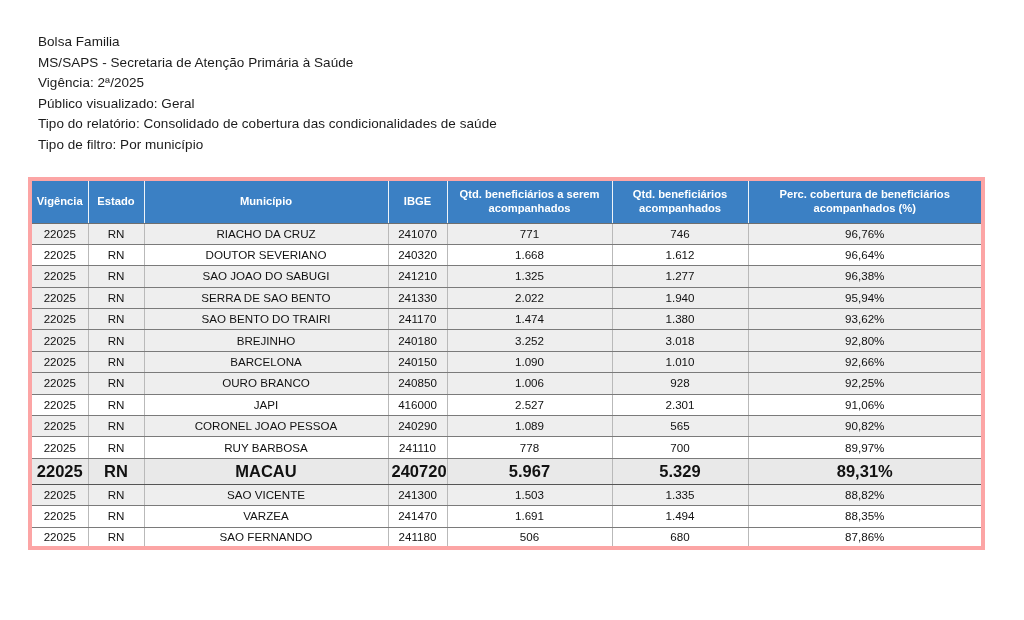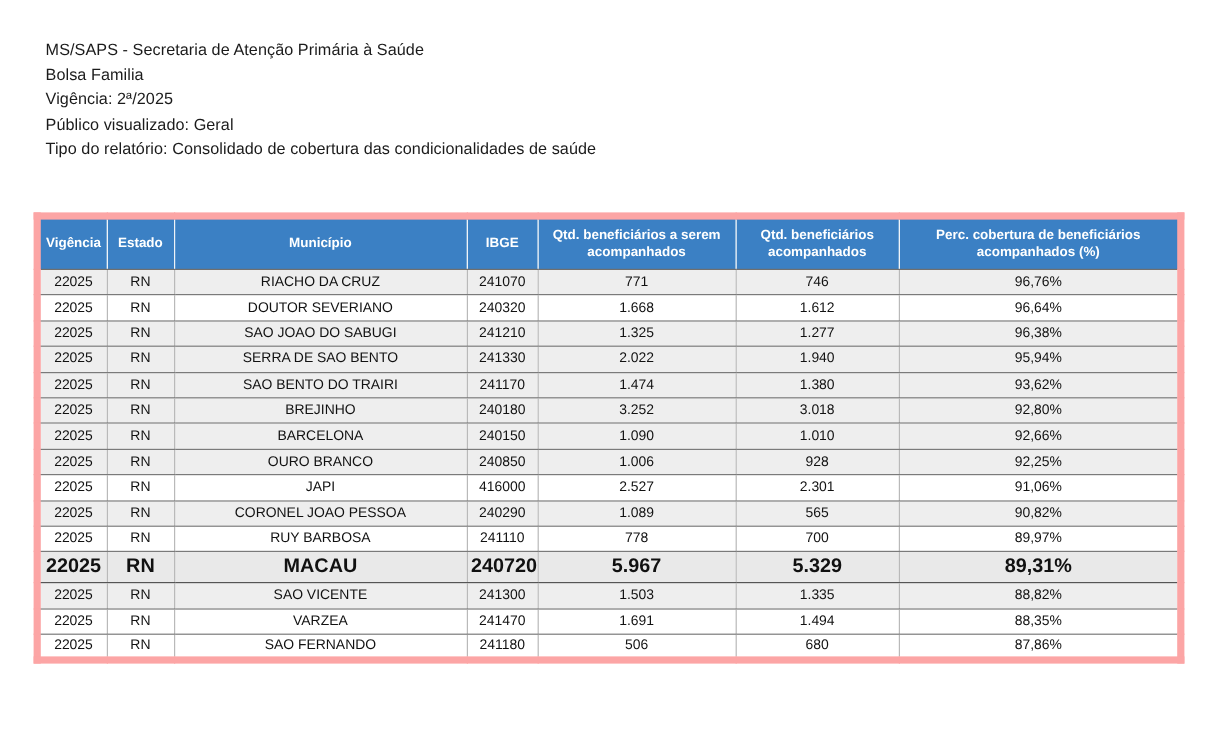--- a/index.html
+++ b/index.html
@@ -43,21 +43,21 @@
   .table-wrap {
     position: absolute;
     left: 28px;
     top: 177px;
     width: 953px;
   }
   table.report {
     border-collapse: collapse;
     table-layout: fixed;
     width: 953px;
-    border: 6px solid #fca5a5;
+    border: 4px solid #fca5a5;
   }
   table.report col.c-vigencia { width: 58px; }
   table.report col.c-estado   { width: 56px; }
   table.report col.c-municipio{ width: 244px; }
   table.report col.c-ibge     { width: 59px; }
   table.report col.c-qtd-a    { width: 165px; }
   table.report col.c-qtd-b    { width: 136px; }
   table.report col.c-perc     { width: 235px; }
 
   table.report thead th {
@@ -109,25 +109,26 @@
     border-top: 1px solid #555555;
     border-bottom: 1px solid #555555;
   }
 </style>
 </head>
 <body>
 
 <div id="page">
 
   <div class="report-header">
+    <div class="hline">Bolsa Familia</div>
     <div class="hline">MS/SAPS - Secretaria de Atenção Primária à Saúde</div>
-    <div class="hline">Bolsa Familia</div>
     <div class="hline">Vigência: 2ª/2025</div>
     <div class="hline">Público visualizado: Geral</div>
     <div class="hline">Tipo do relatório: Consolidado de cobertura das condicionalidades de saúde</div>
+    <div class="hline">Tipo de filtro: Por município</div>
   </div>
 
   <div class="table-wrap">
     <table class="report">
       <colgroup>
         <col class="c-vigencia">
         <col class="c-estado">
         <col class="c-municipio">
         <col class="c-ibge">
         <col class="c-qtd-a">

